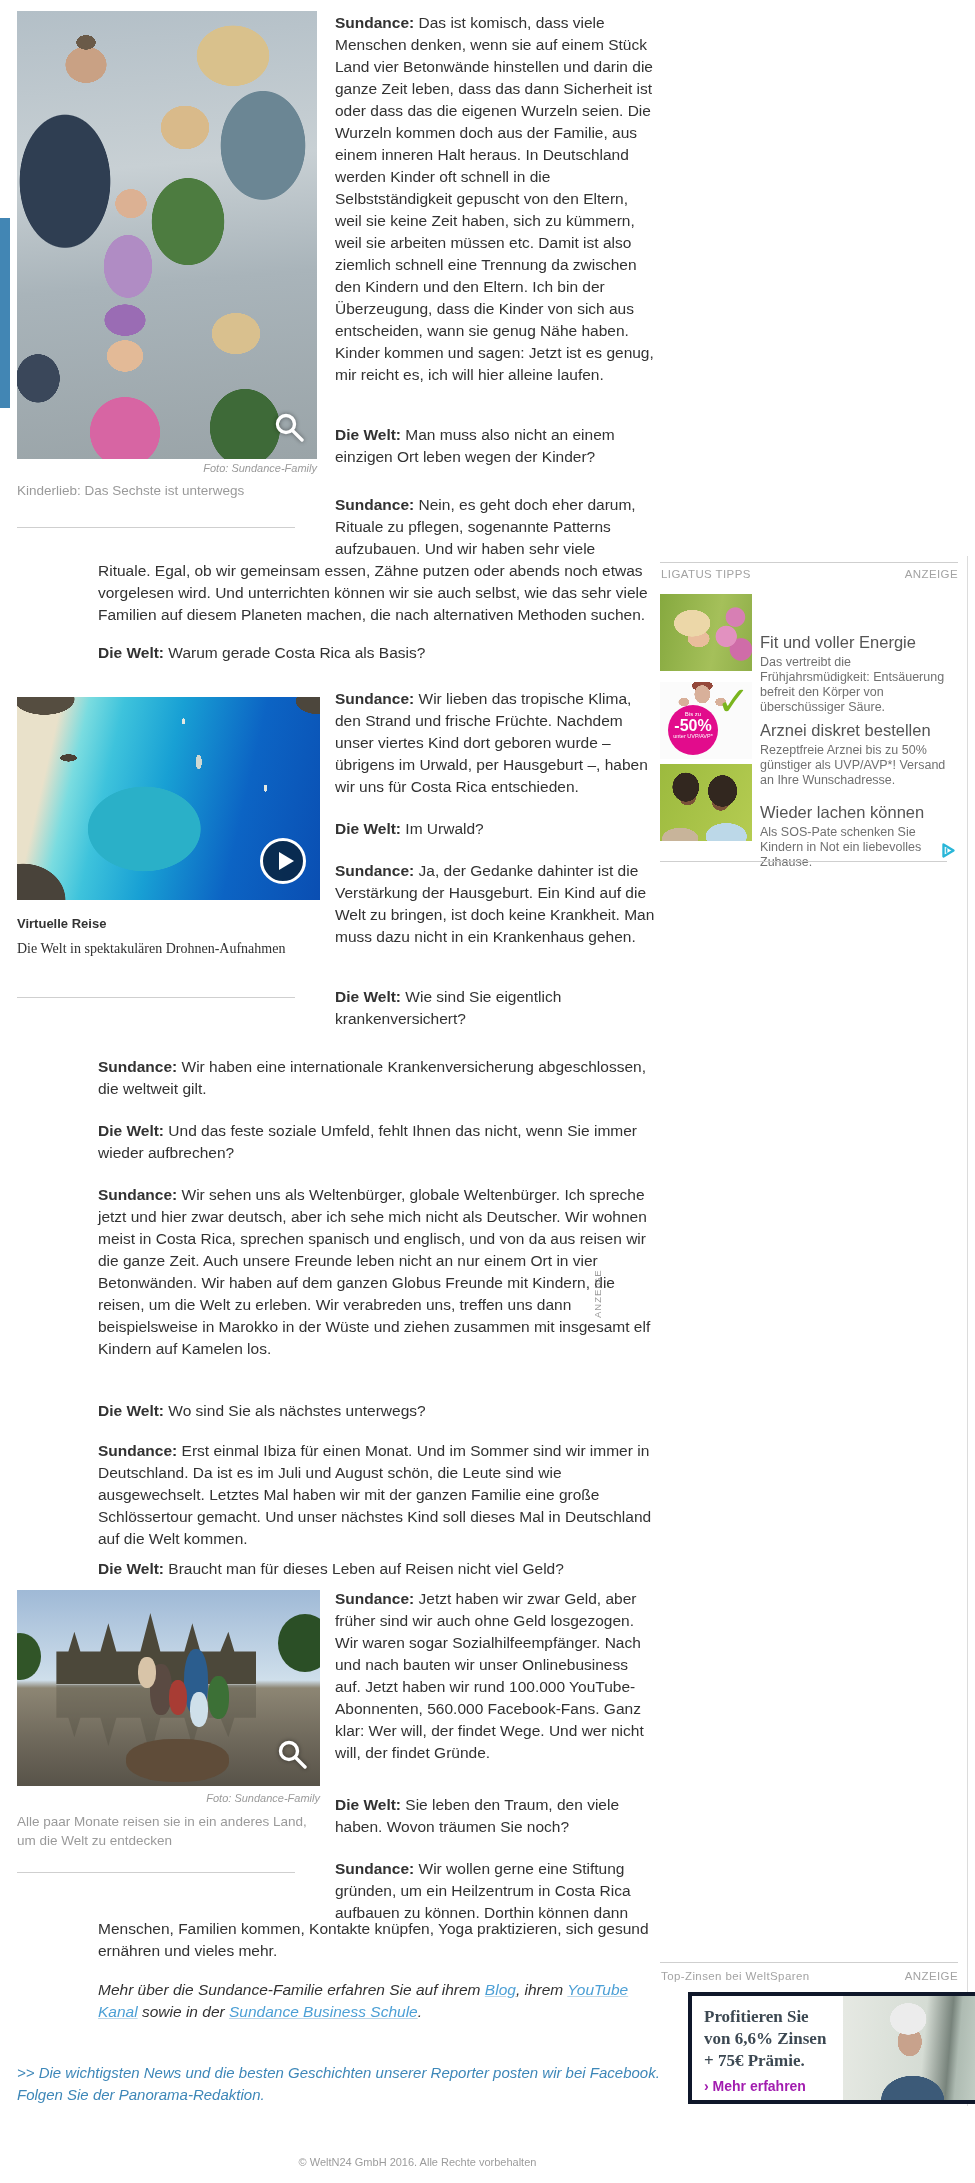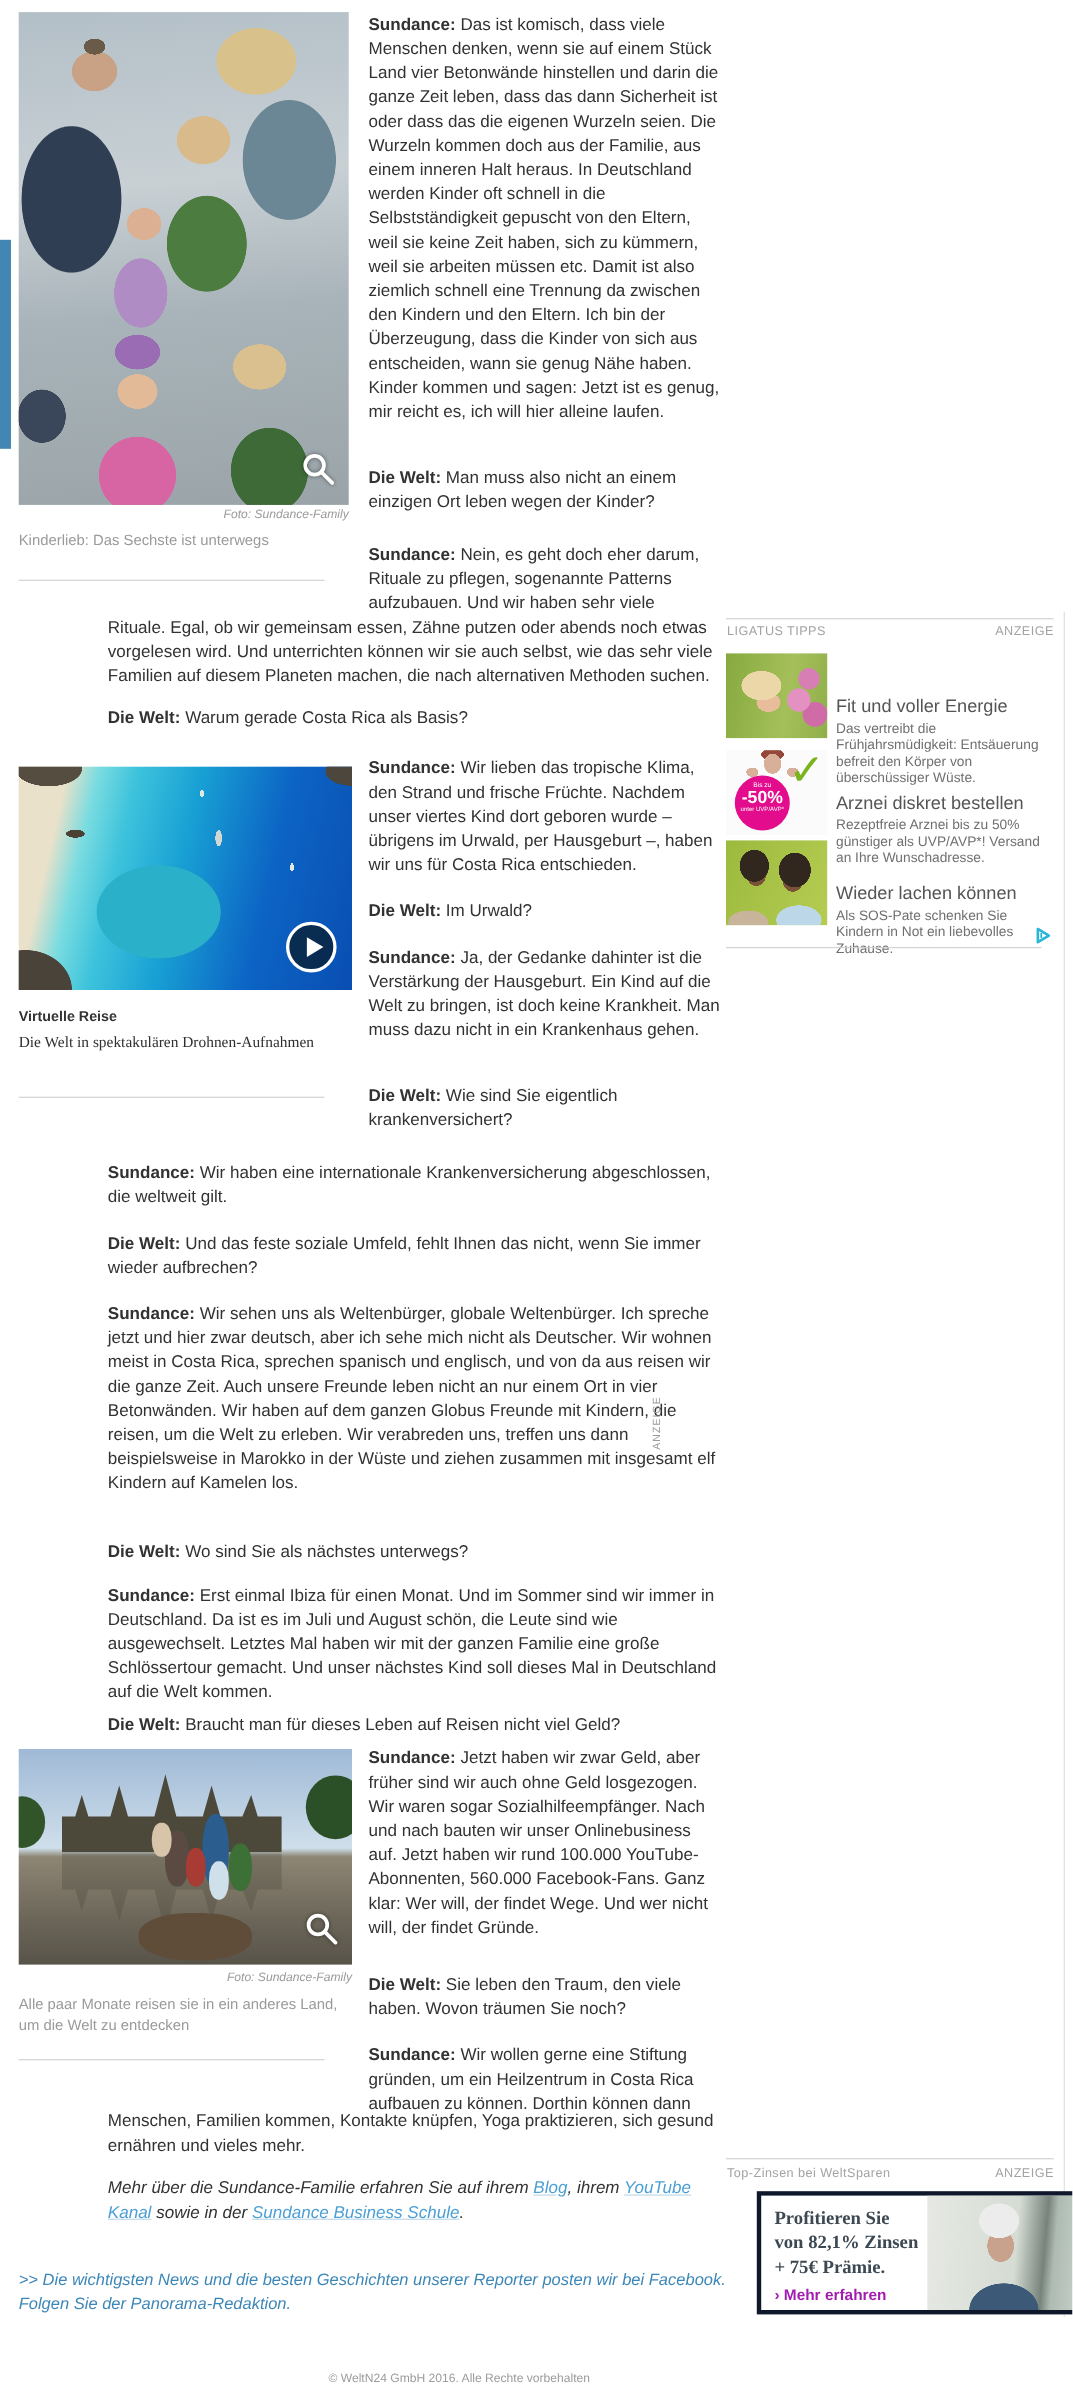--- a/index.html
+++ b/index.html
@@ -234,21 +234,21 @@
   </div>
 
   <div class="divider" style="left:660px;top:562px;width:298px;"></div>
   <div class="sb-label" style="left:661px;top:568px;width:150px;">LIGATUS TIPPS</div>
   <div class="sb-label r" style="left:808px;top:568px;width:150px;">ANZEIGE</div>
 
   <div class="ad-row" style="top:594px;height:80px;">
     <div class="ad-thumb thumb1"></div>
     <div class="ad-txt">
       <div class="ad-title">Fit und voller Energie</div>
-      <div class="ad-body">Das vertreibt die Frühjahrsmüdigkeit: Entsäuerung befreit den Körper von überschüssiger Wüste.</div>
+      <div class="ad-body">Das vertreibt die Frühjahrsmüdigkeit: Entsäuerung befreit den Körper von überschüssiger Säure.</div>
     </div>
   </div>
 
   <div class="ad-row" style="top:682px;height:78px;">
     <div class="ad-thumb thumb2">
       <span class="check">✓</span>
       <span class="badge">
         <div class="t">Bis zu</div>
         <div class="v">-50%</div>
         <div class="u">unter UVP/AVP*</div>
@@ -280,21 +280,21 @@
 
   <div class="vline"></div>
 
   <div class="divider" style="left:660px;top:1962px;width:298px;"></div>
   <div class="sb-label" style="left:661px;top:1970px;width:190px;">Top-Zinsen bei WeltSparen</div>
   <div class="sb-label r" style="left:808px;top:1970px;width:150px;">ANZEIGE</div>
 
   <div class="ws-box">
     <div class="ws-man"></div>
     <div class="ws-line" style="position:absolute;left:12px;top:10px;">Profitieren Sie</div>
-    <div class="ws-line" style="position:absolute;left:12px;top:32px;">von 82,1% Zinsen</div>
+    <div class="ws-line" style="position:absolute;left:12px;top:32px;">von 6,6% Zinsen</div>
     <div class="ws-line" style="position:absolute;left:12px;top:54px;">+ 75€ Prämie.</div>
     <div class="ws-cta">
       <span>›</span>
       <span>Mehr erfahren</span>
     </div>
   </div>
 
   <div class="footer">© WeltN24 GmbH 2016. Alle Rechte vorbehalten</div>
 
 </div>

